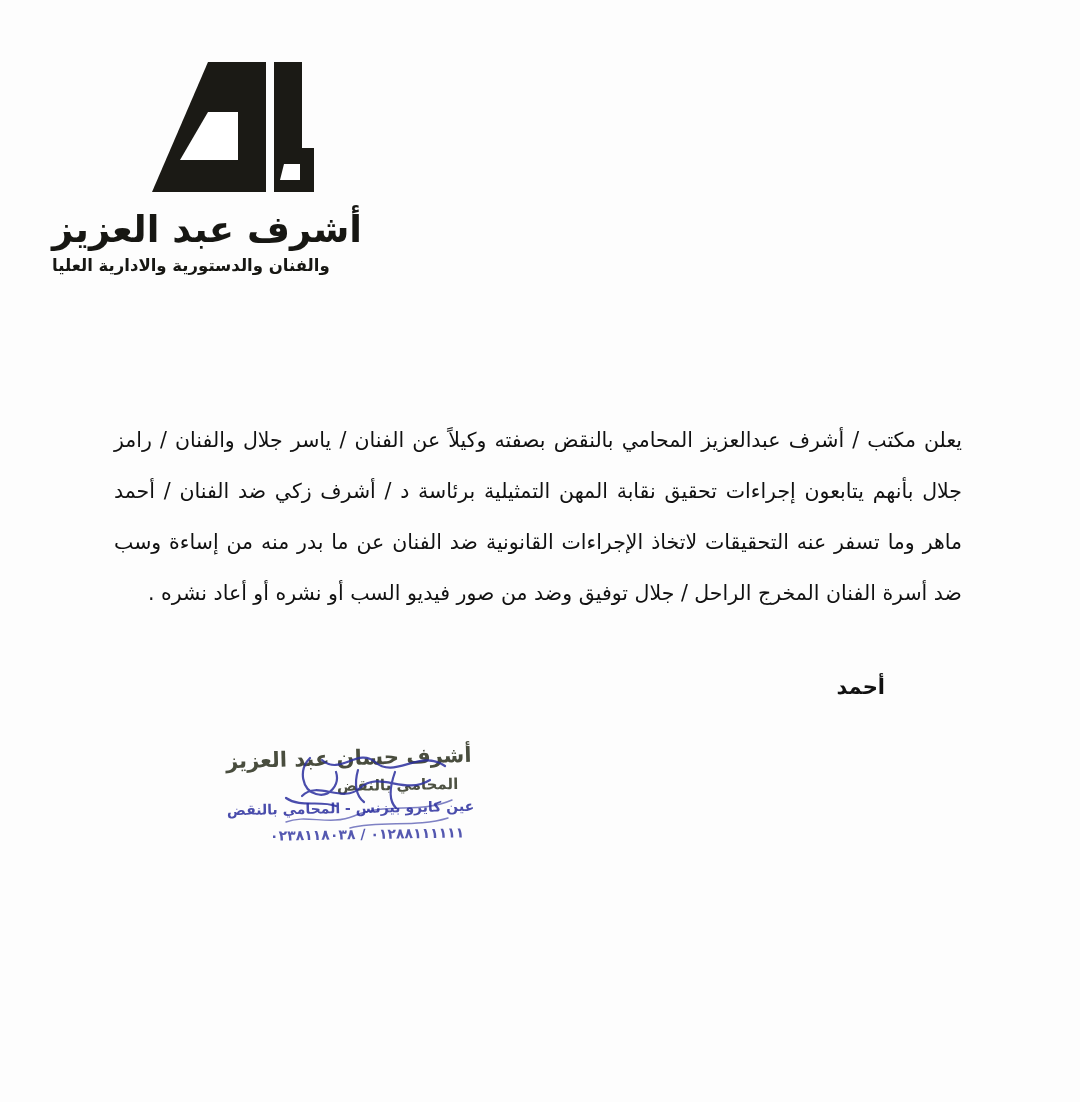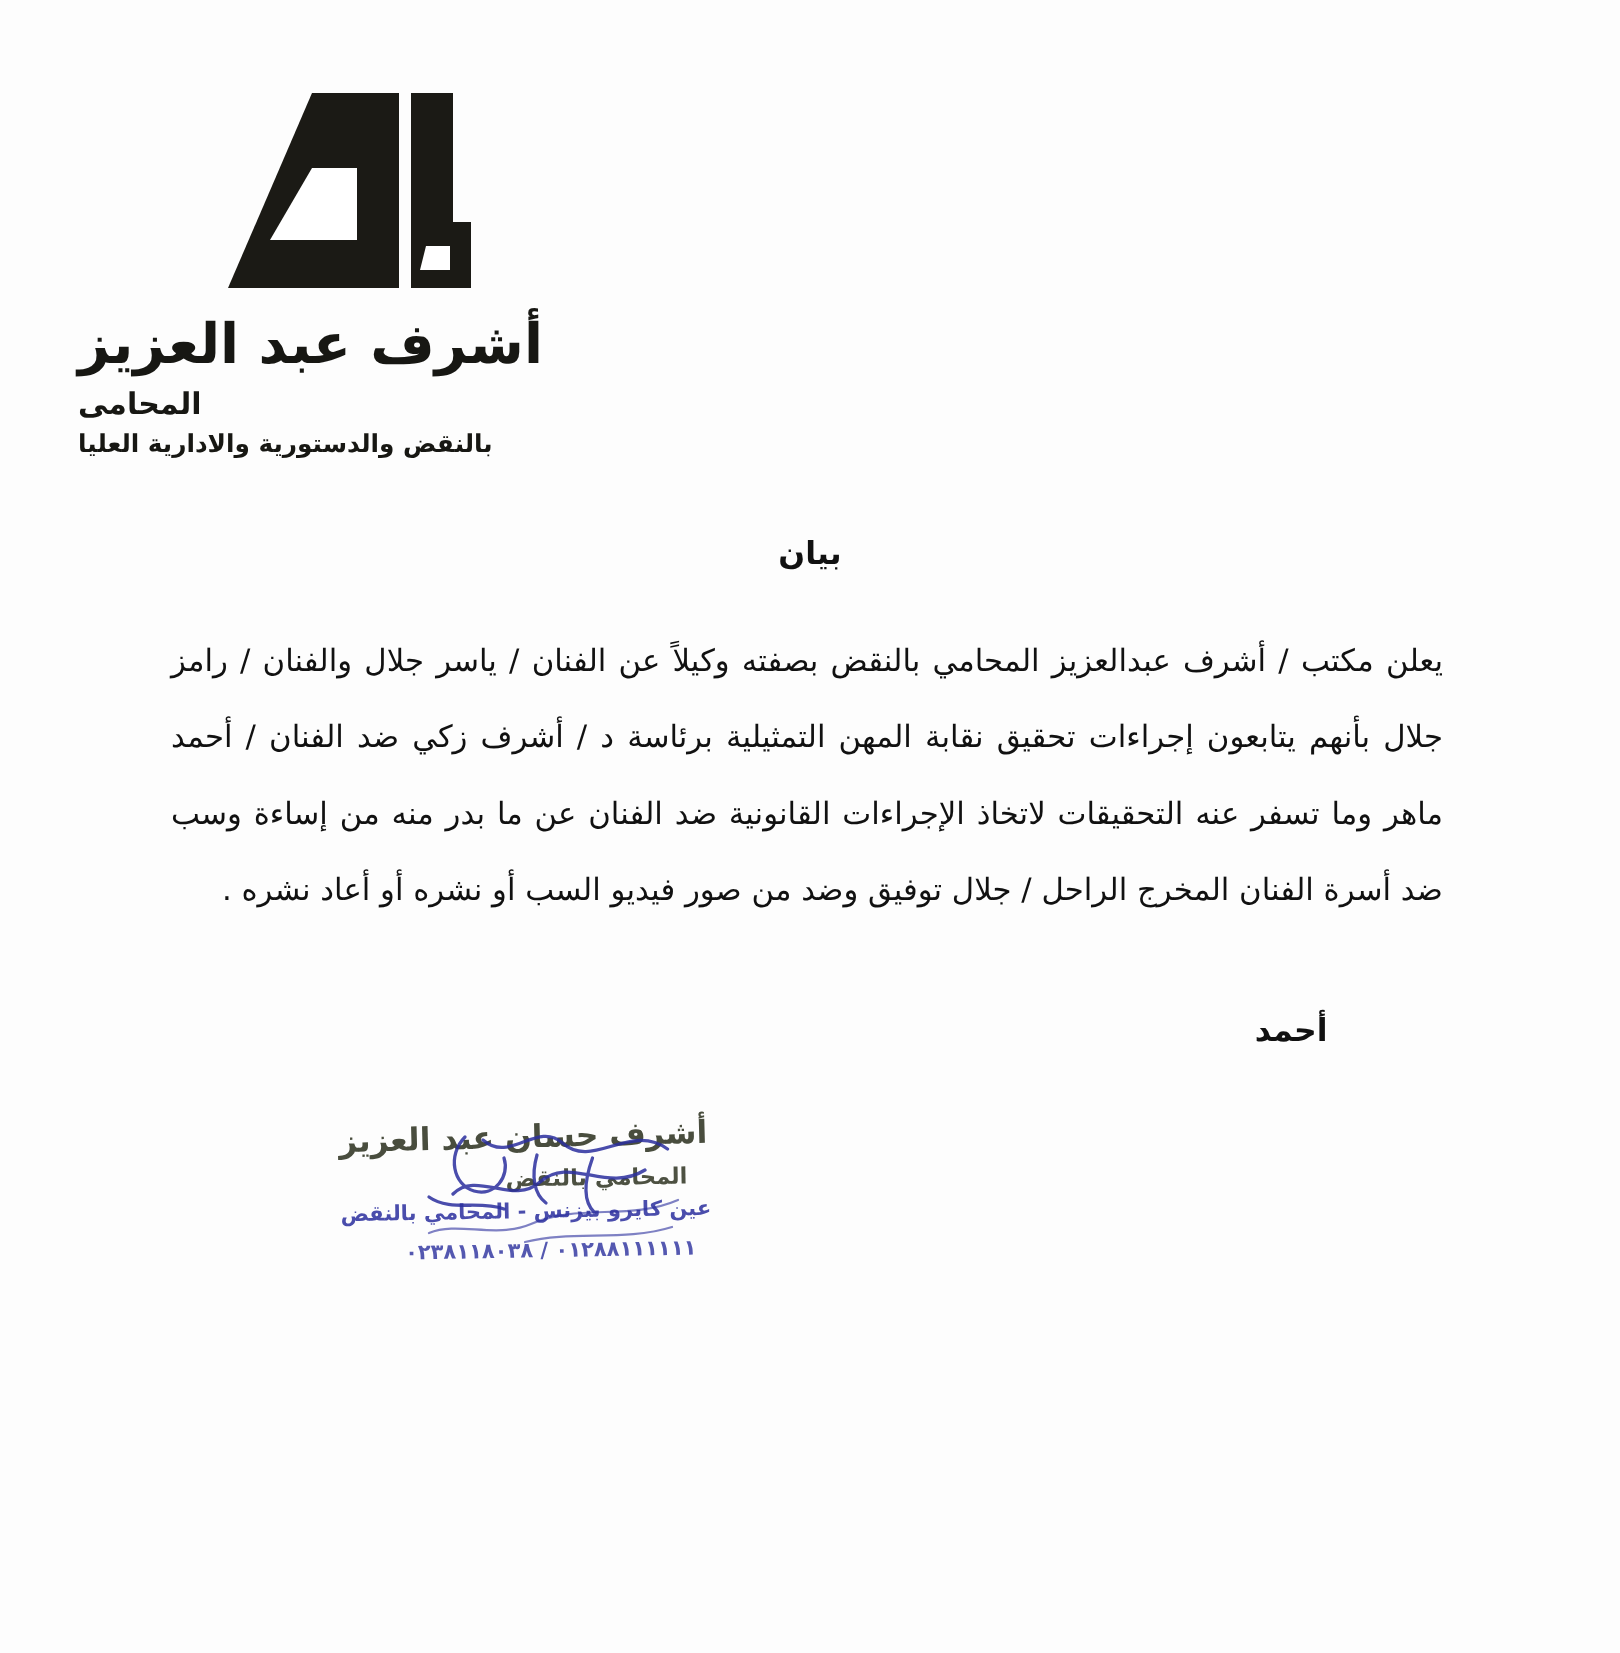--- a/index.html
+++ b/index.html
@@ -189,26 +189,24 @@
 
         <path d="M132 10 L160 10 L160 140 L132 140 Z" fill="#1b1a15"></path>
 
         <path d="M132 96 L172 96 L172 140 L132 140 Z" fill="#1b1a15"></path>
         <path d="M142 112 L158 112 L158 128 L138 128 Z" fill="#ffffff"></path>
       </svg>
     </div>
 
     <div class="firm-name">أشرف عبد العزيز</div>
 
-    <div class="firm-role">المحامى</div>
-
-    <div class="firm-courts">بالنقض والدستورية والادارية العليا</div>
+
+    <div class="firm-courts">والفنان والدستورية والادارية العليا</div>
   </div>
 
-  <div class="doc-title">بيان</div>
 
   <div class="body-block">
     <p class="last">يعلن مكتب / أشرف عبدالعزيز المحامي بالنقض بصفته وكيلاً عن الفنان / ياسر جلال والفنان / رامز جلال بأنهم يتابعون إجراءات تحقيق نقابة المهن التمثيلية برئاسة د / أشرف زكي ضد الفنان / أحمد ماهر وما تسفر عنه التحقيقات لاتخاذ الإجراءات القانونية ضد الفنان عن ما بدر منه من إساءة وسب ضد أسرة الفنان المخرج الراحل / جلال توفيق وضد من صور فيديو السب أو نشره أو أعاد نشره .</p>
   </div>
 
   <div class="signoff">أحمد</div>
 
   <div class="stamp-area">
 
     <div class="stamp-ink">

